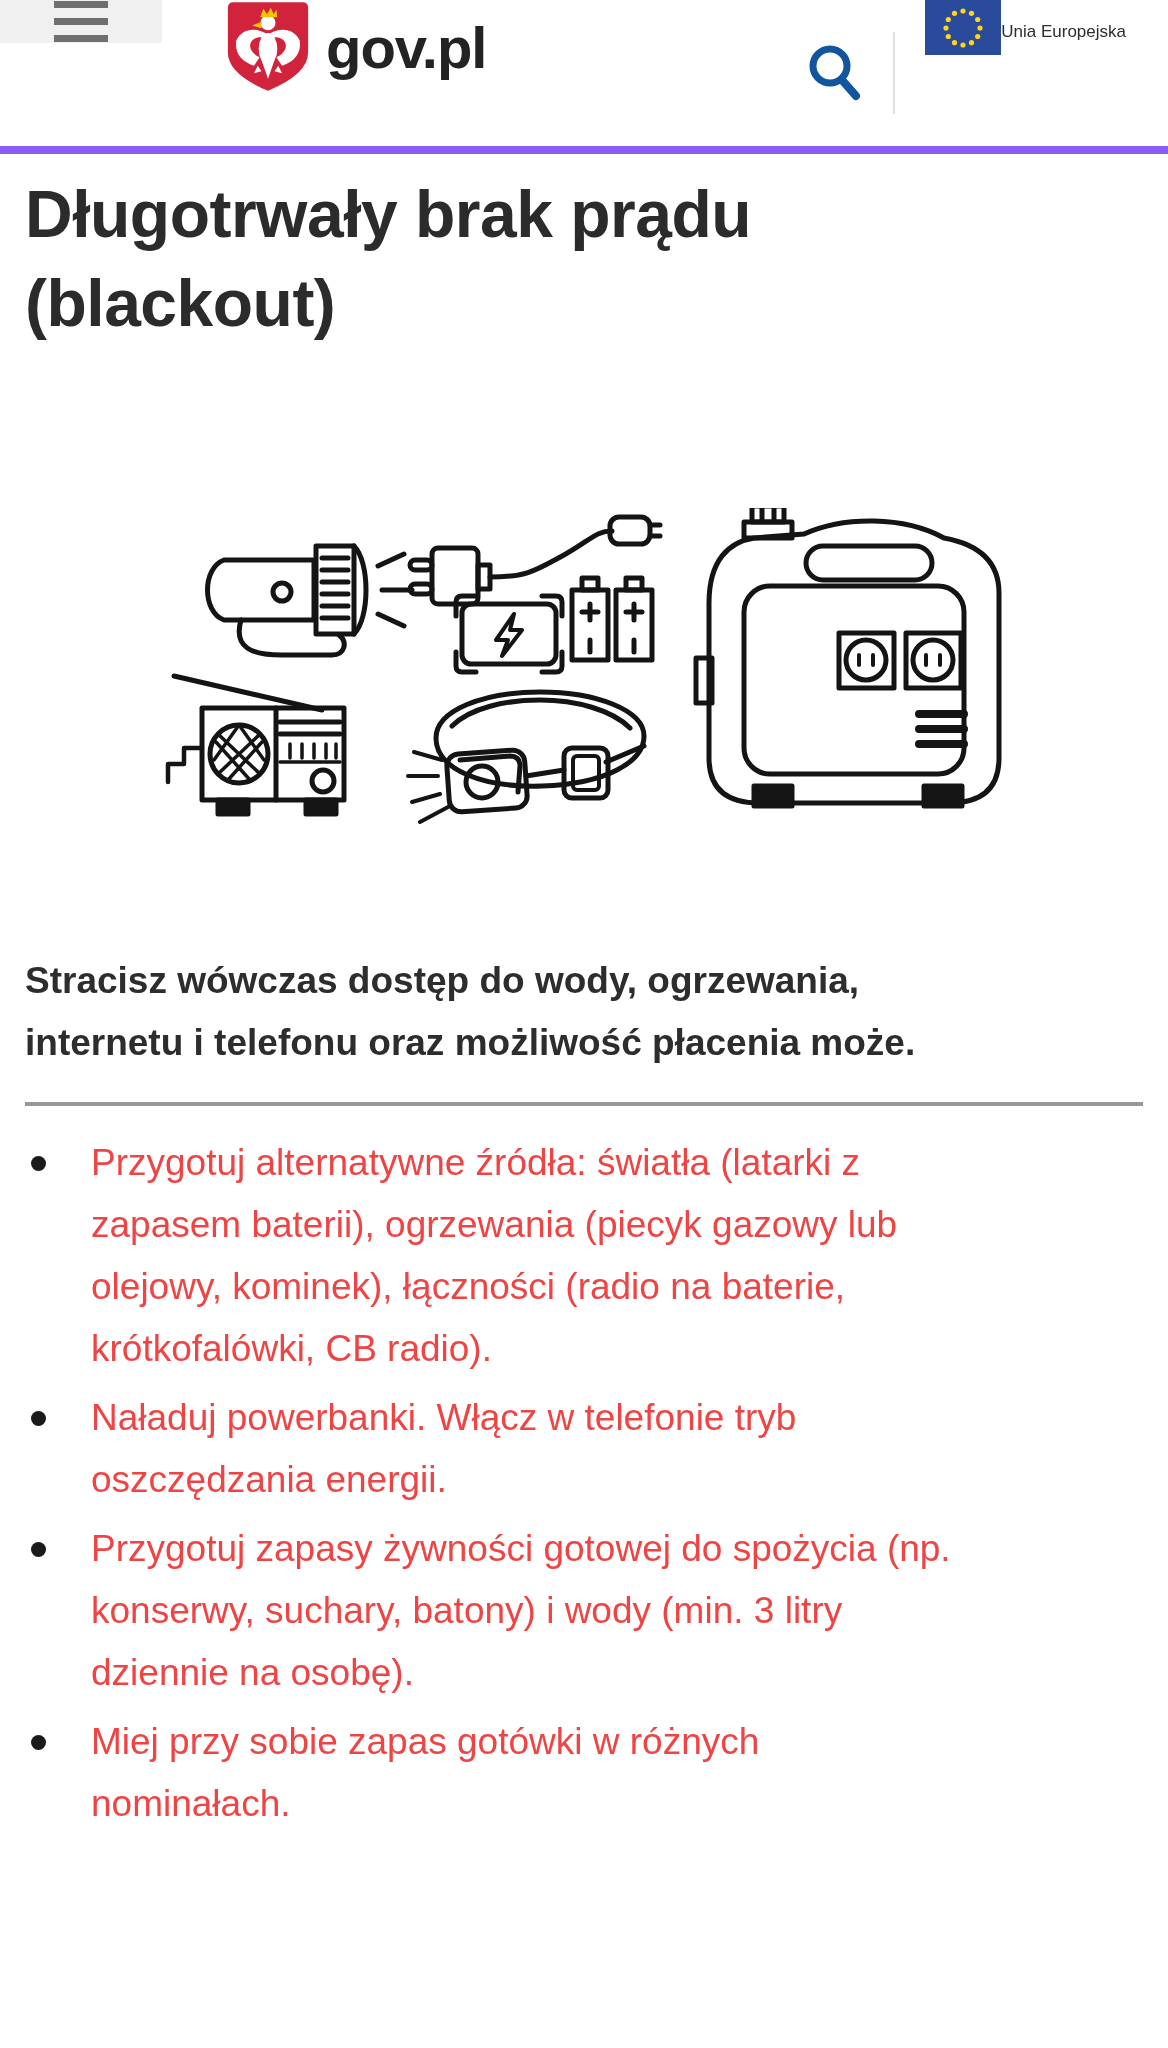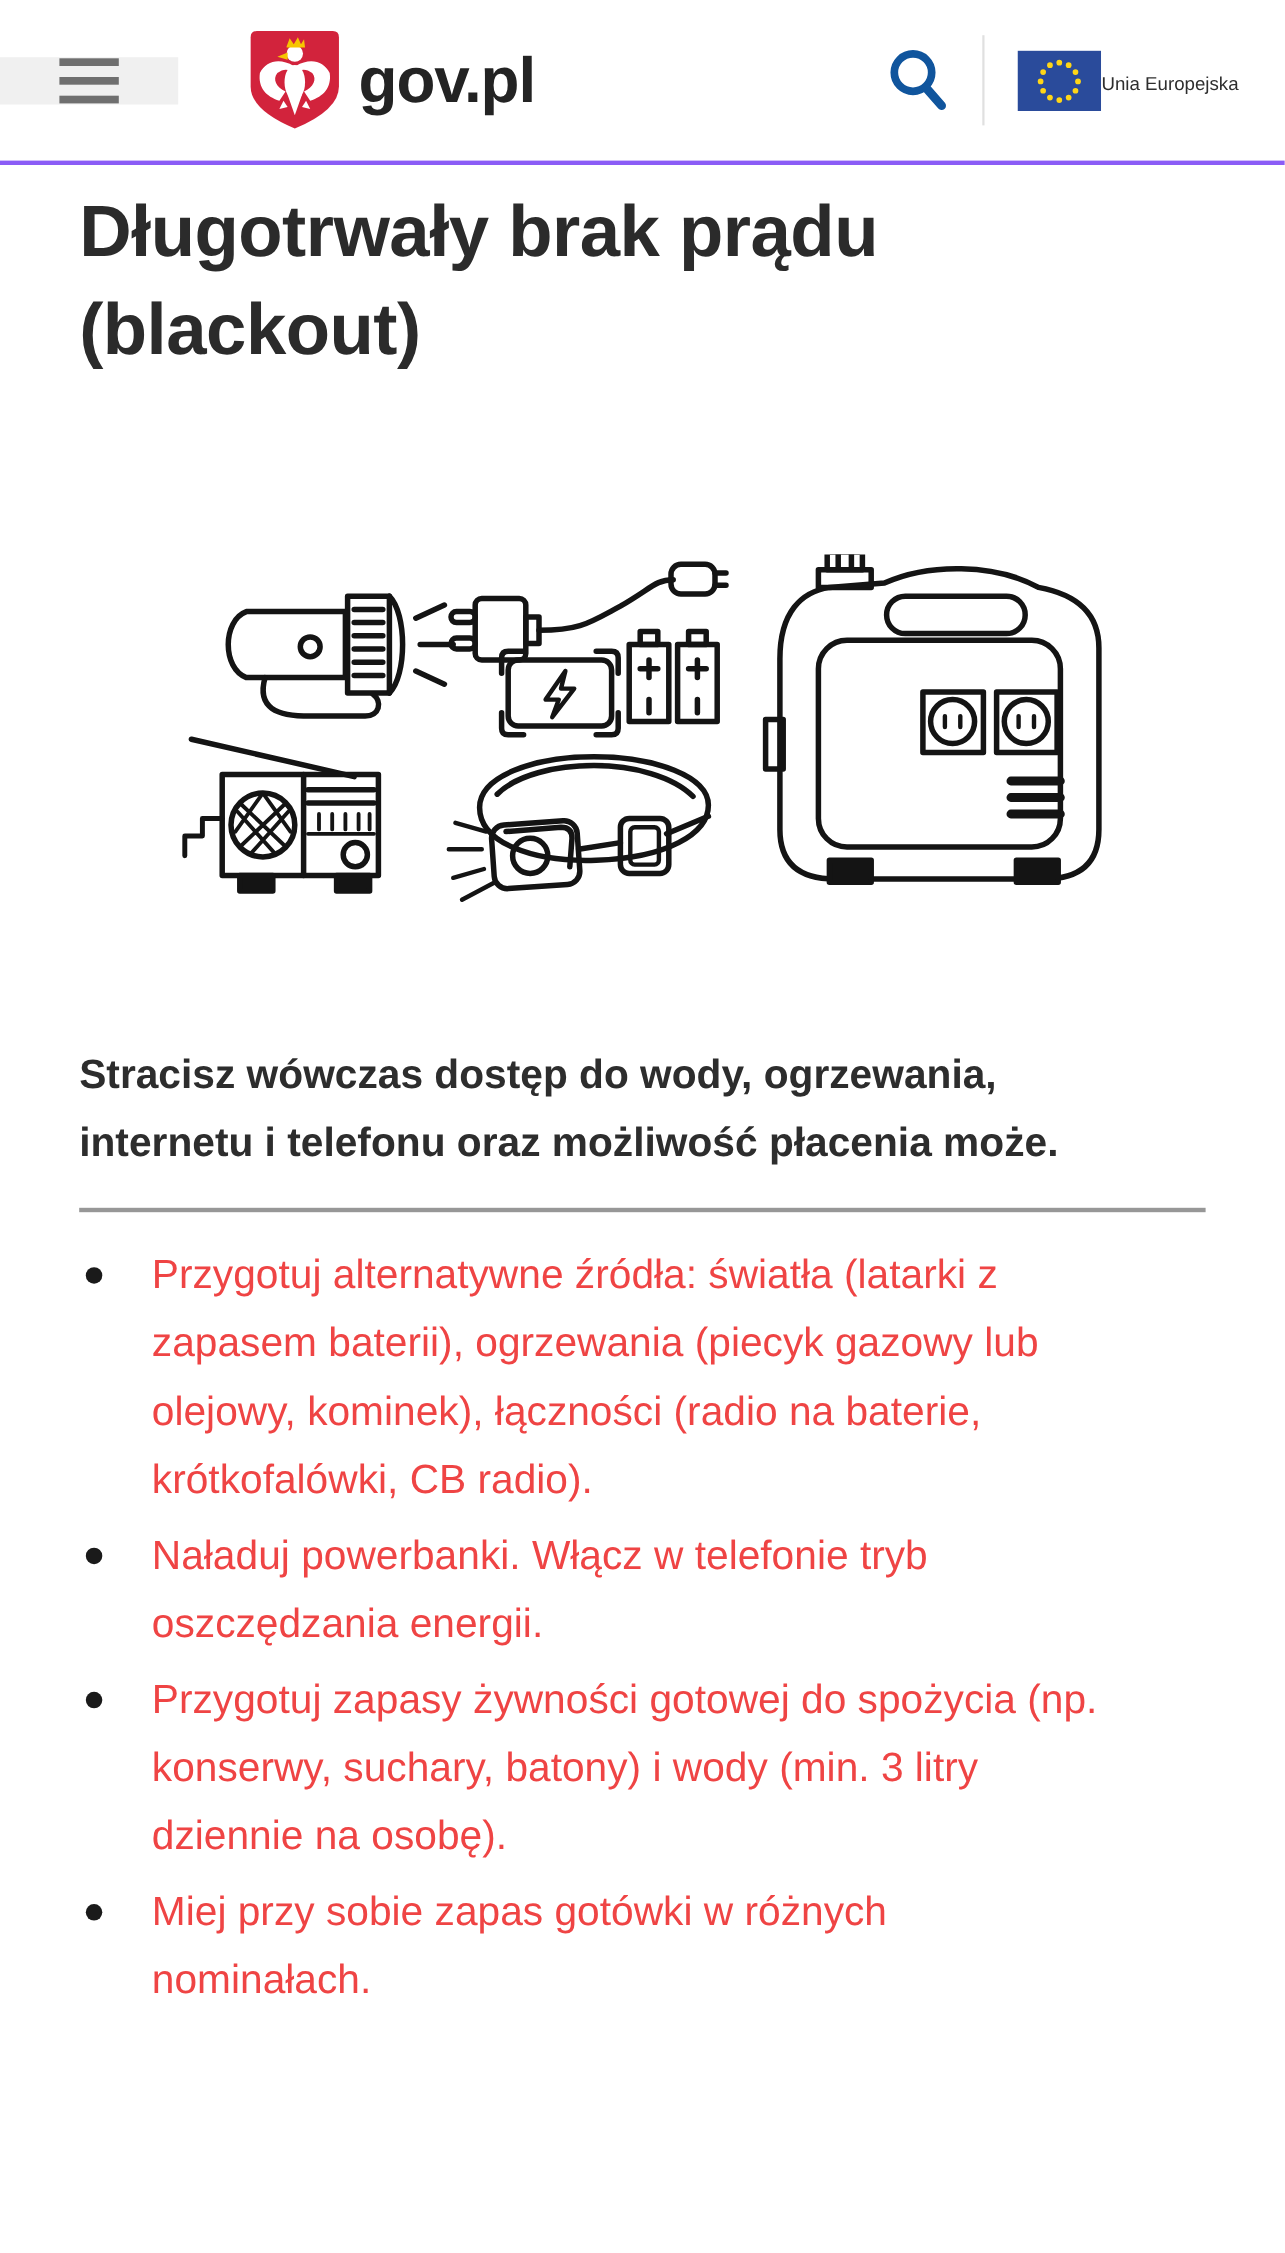--- a/index.html
+++ b/index.html
@@ -3,38 +3,38 @@
 <meta charset="utf-8">
 <style>
   html,body{margin:0;padding:0;}
   body{
     width:1168px;height:2048px;overflow:hidden;background:#ffffff;
     font-family:"Liberation Sans","DejaVu Sans",sans-serif;
     -webkit-font-smoothing:antialiased;
   }
   
   .site-header{
-    display:flex;align-items:center;height:146px;background:#ffffff;
-    border-bottom:4px solid #8b5cf6;
+    display:flex;align-items:flex-start;height:146px;background:#ffffff;
+    border-bottom:8px solid #8b5cf6;
   }
   .menu-block{
     width:162px;background:#f0f0f0;display:flex;align-items:center;justify-content:center;
     border:none;cursor:pointer;flex:0 0 auto;
   }
   .hamburger{display:flex;flex-direction:column;gap:10px;}
   .hamburger span{display:block;width:54px;height:7px;background:#6f6f6f;}
   .logo{display:flex;align-items:center;gap:16px;margin-left:64px;text-decoration:none;}
   .brand-text{font-size:58px;font-weight:700;color:#232323;letter-spacing:-1px;}
   .header-spacer{flex:1;}
   .search-btn{background:none;border:none;cursor:pointer;align-self:center;padding:0;line-height:0;}
   .header-divider{width:2px;background:#e0e0e0;height:82px;align-self:center;margin:0 30px;}
   .eu-block{display:flex;align-items:center;justify-content:center;margin-right:42px;}
   .eu-label{font-size:17px;color:#2e2e2e;margin-top:8px;white-space:nowrap;}
   
-  .content{padding:0 72px;}
+  .content{padding:0 25px;}
   h1.page-title{
     margin:16px 0 0;font-size:66px;line-height:89px;font-weight:700;color:#2b2b2b;
     white-space:pre-line;letter-spacing:-0.5px;
   }
   .illustration{display:block;margin:160px auto 0;}
   .intro{
     margin:122px 0 0;font-size:37px;line-height:62px;color:#3e3e3e;white-space:pre-line;
   }
   .intro b{color:#2d2d2d;}
   hr.section-divider{

